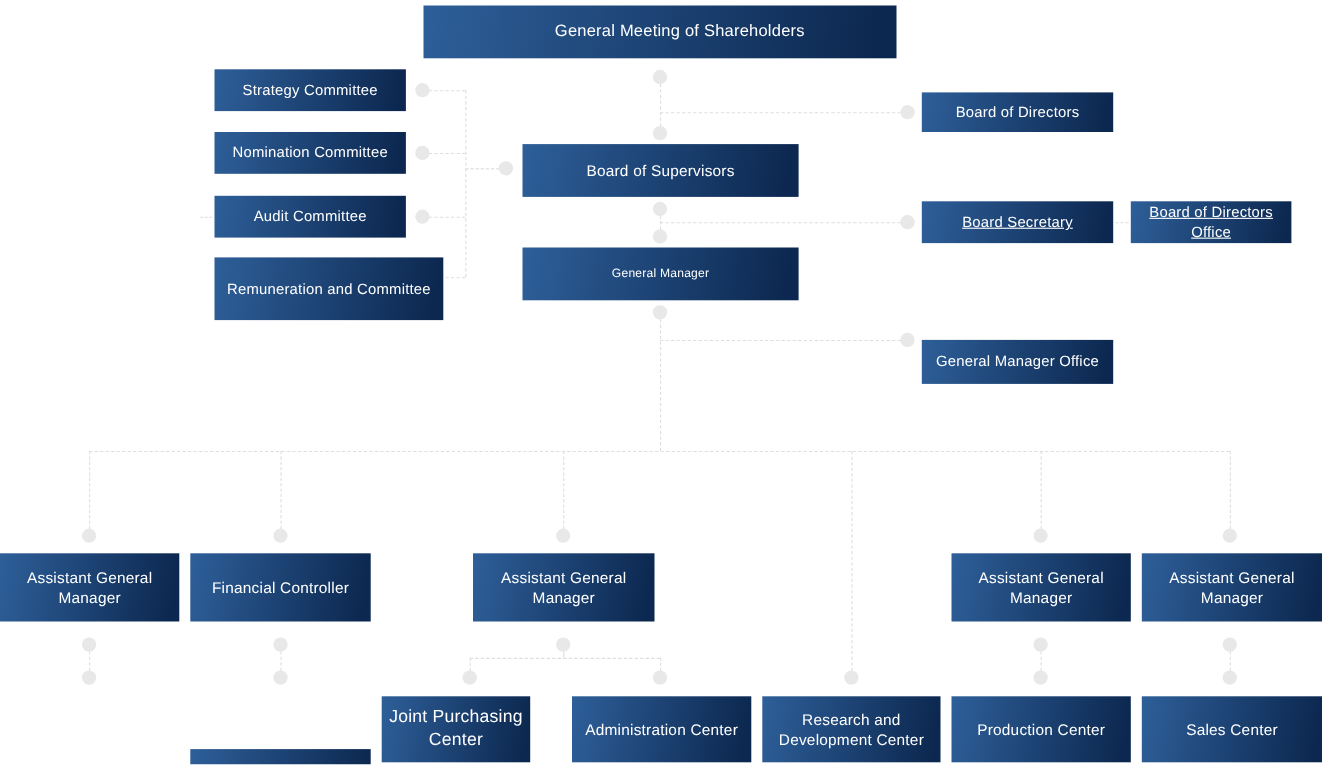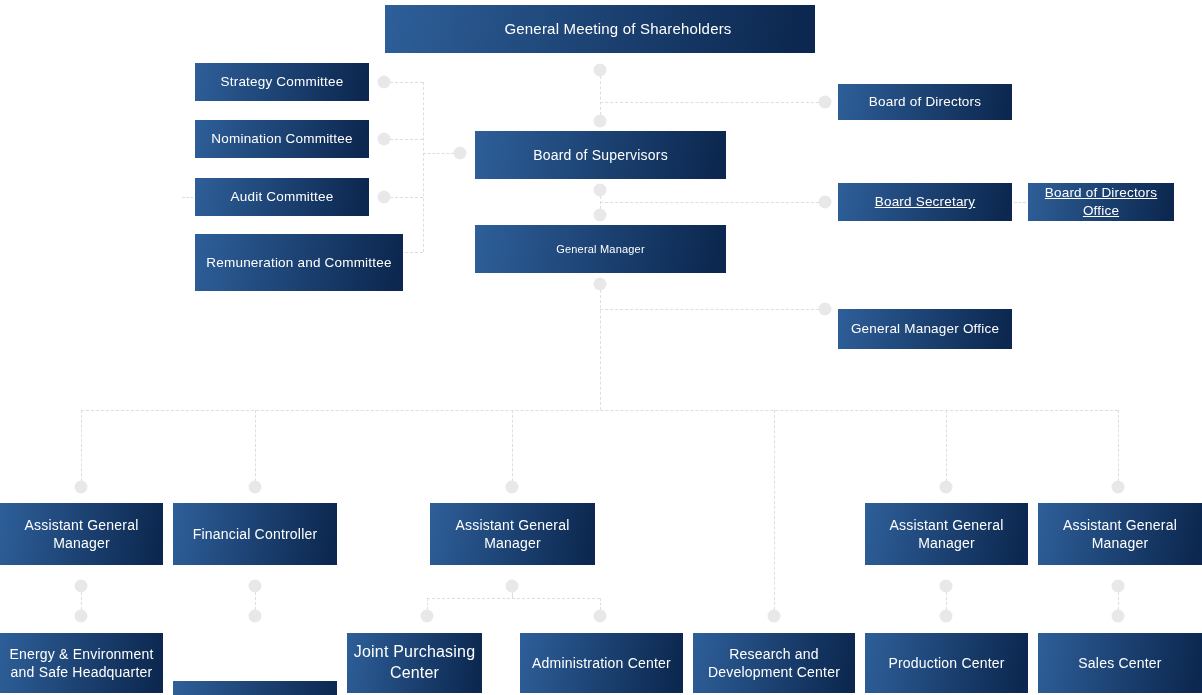--- a/index.html
+++ b/index.html
@@ -118,20 +118,19 @@
     <div class="node" style="left: 475px; top: 225px; width: 251px; height: 48px; font-size: 11px;">General Manager</div>
     <div class="node" style="left: 838px; top: 84px; width: 174px; height: 36px; font-size: 13.5px;">Board of Directors</div>
     <div class="node" style="left: 838px; top: 183px; width: 174px; height: 38px; font-size: 13.5px; text-decoration: underline;">Board Secretary</div>
     <div class="node" style="left: 1028px; top: 183px; width: 146px; height: 38px; font-size: 13.5px; text-decoration: underline;">Board of Directors Office</div>
     <div class="node" style="left: 838px; top: 289px; width: 174px; height: 40px; font-size: 13.5px; margin-top: 20px;">General Manager Office</div>
     <div class="node" style="left: 0px; top: 503px; width: 163px; height: 62px; font-size: 14px;">Assistant General Manager</div>
     <div class="node" style="left: 173px; top: 503px; width: 164px; height: 62px; font-size: 14px;">Financial Controller</div>
     <div class="node" style="left: 430px; top: 503px; width: 165px; height: 62px; font-size: 14px;">Assistant General Manager</div>
     <div class="node" style="left: 865px; top: 503px; width: 163px; height: 62px; font-size: 14px;">Assistant General Manager</div>
     <div class="node" style="left: 1038px; top: 503px; width: 164px; height: 62px; font-size: 14px;">Assistant General Manager</div>
-    <div class="node" style="left: 0px; top: 633px; width: 163px; height: 60px; font-size: 14px;">Energy &amp; Environment and Safe Headquarter</div>
     <div class="node" style="left: 173px; top: 633px; width: 164px; height: 60px; font-size: 14px; margin-top: 48px;">Finance Center</div>
     <div class="node" style="left: 347px; top: 633px; width: 135px; height: 60px; font-size: 16px;">Joint Purchasing Center</div>
     <div class="node" style="left: 520px; top: 633px; width: 163px; height: 60px; font-size: 14px;">Administration Center</div>
     <div class="node" style="left: 693px; top: 633px; width: 162px; height: 60px; font-size: 14px;">Research and Development Center</div>
     <div class="node" style="left: 865px; top: 633px; width: 163px; height: 60px; font-size: 14px;">Production Center</div>
     <div class="node" style="left: 1038px; top: 633px; width: 164px; height: 60px; font-size: 14px;">Sales Center</div>
   </div>
 
 </body></html>

